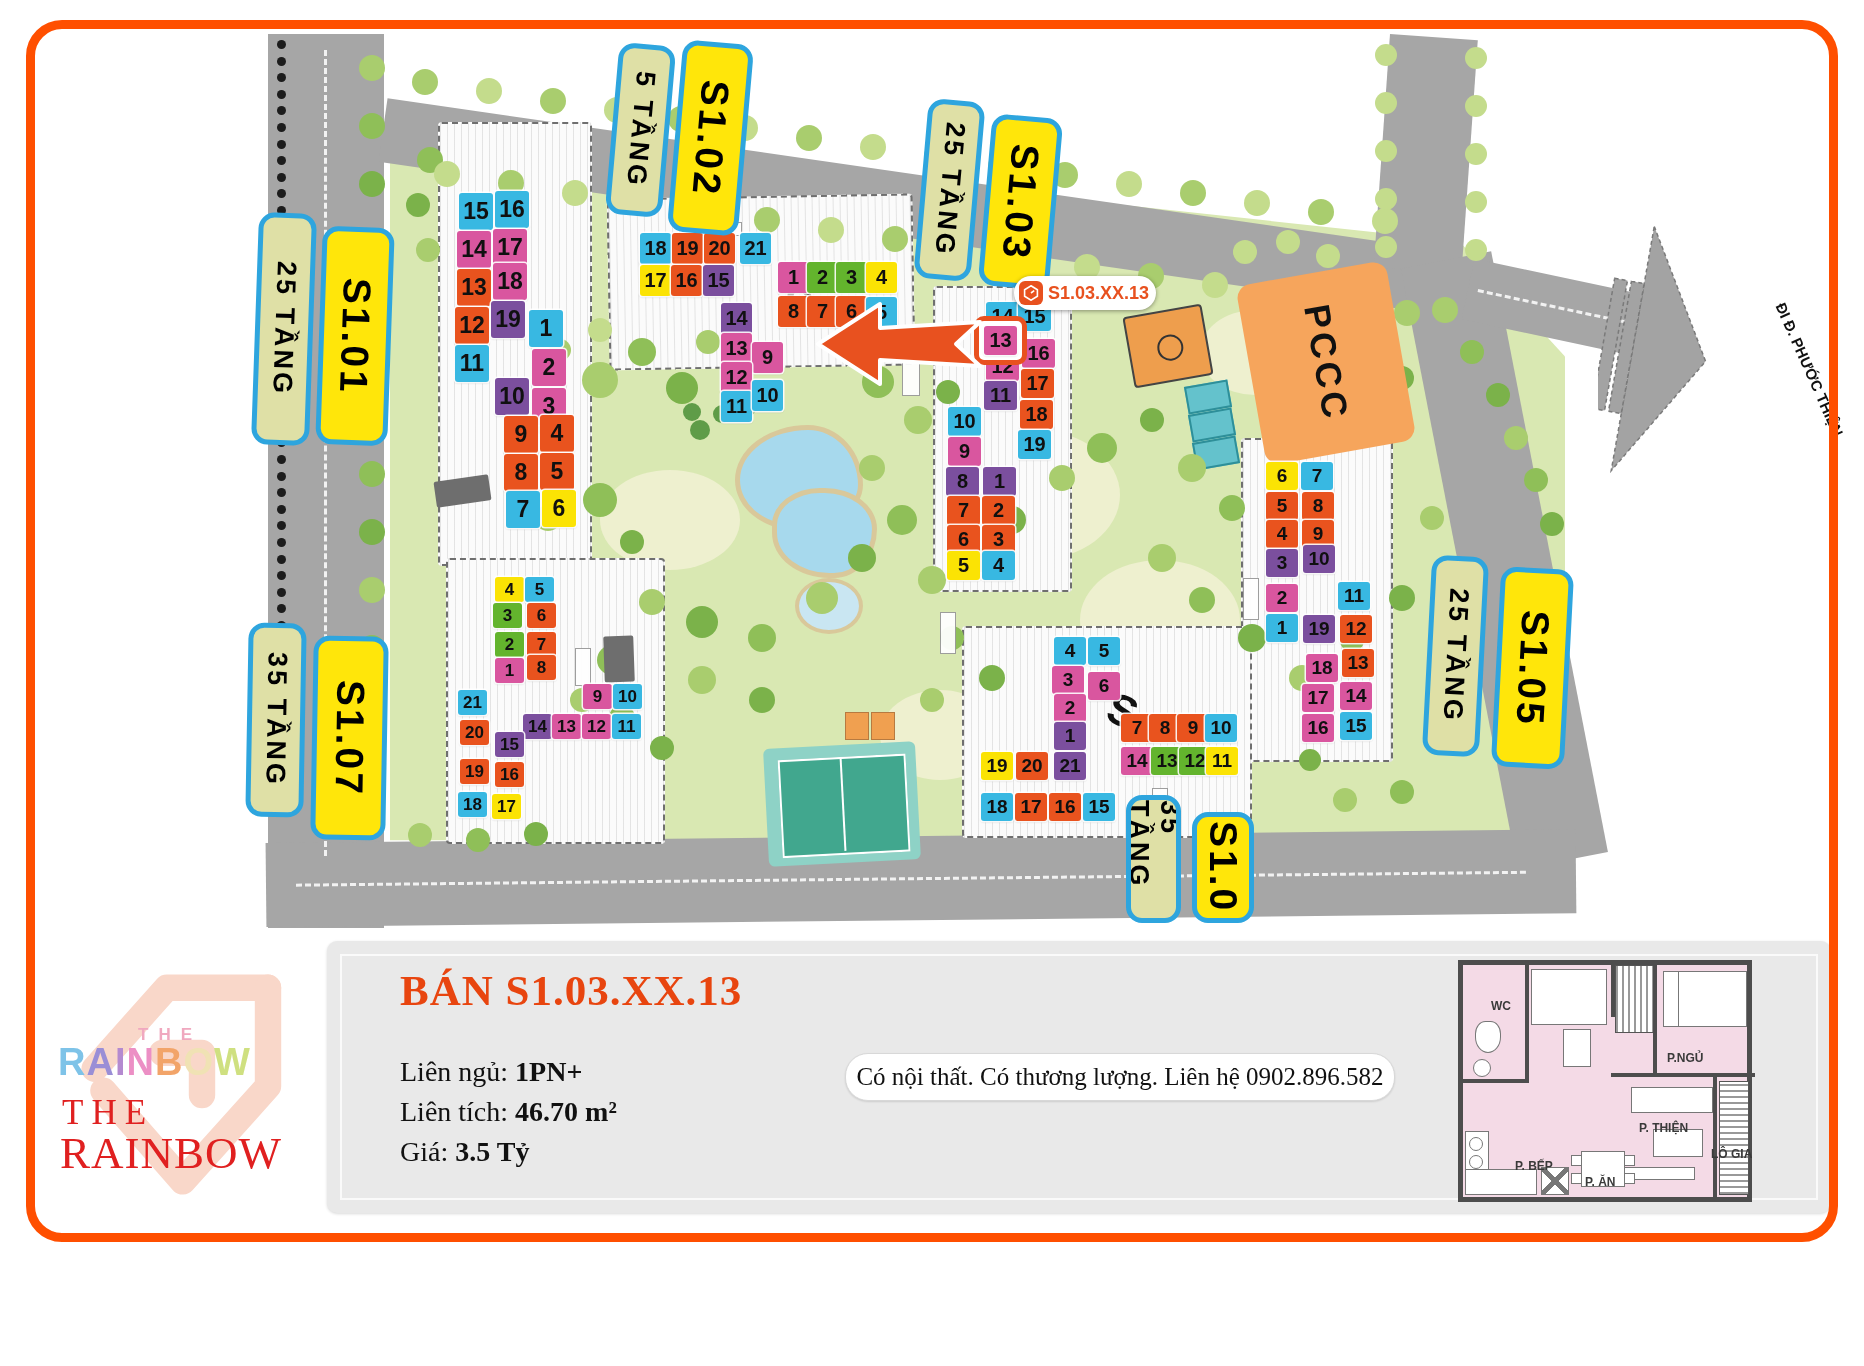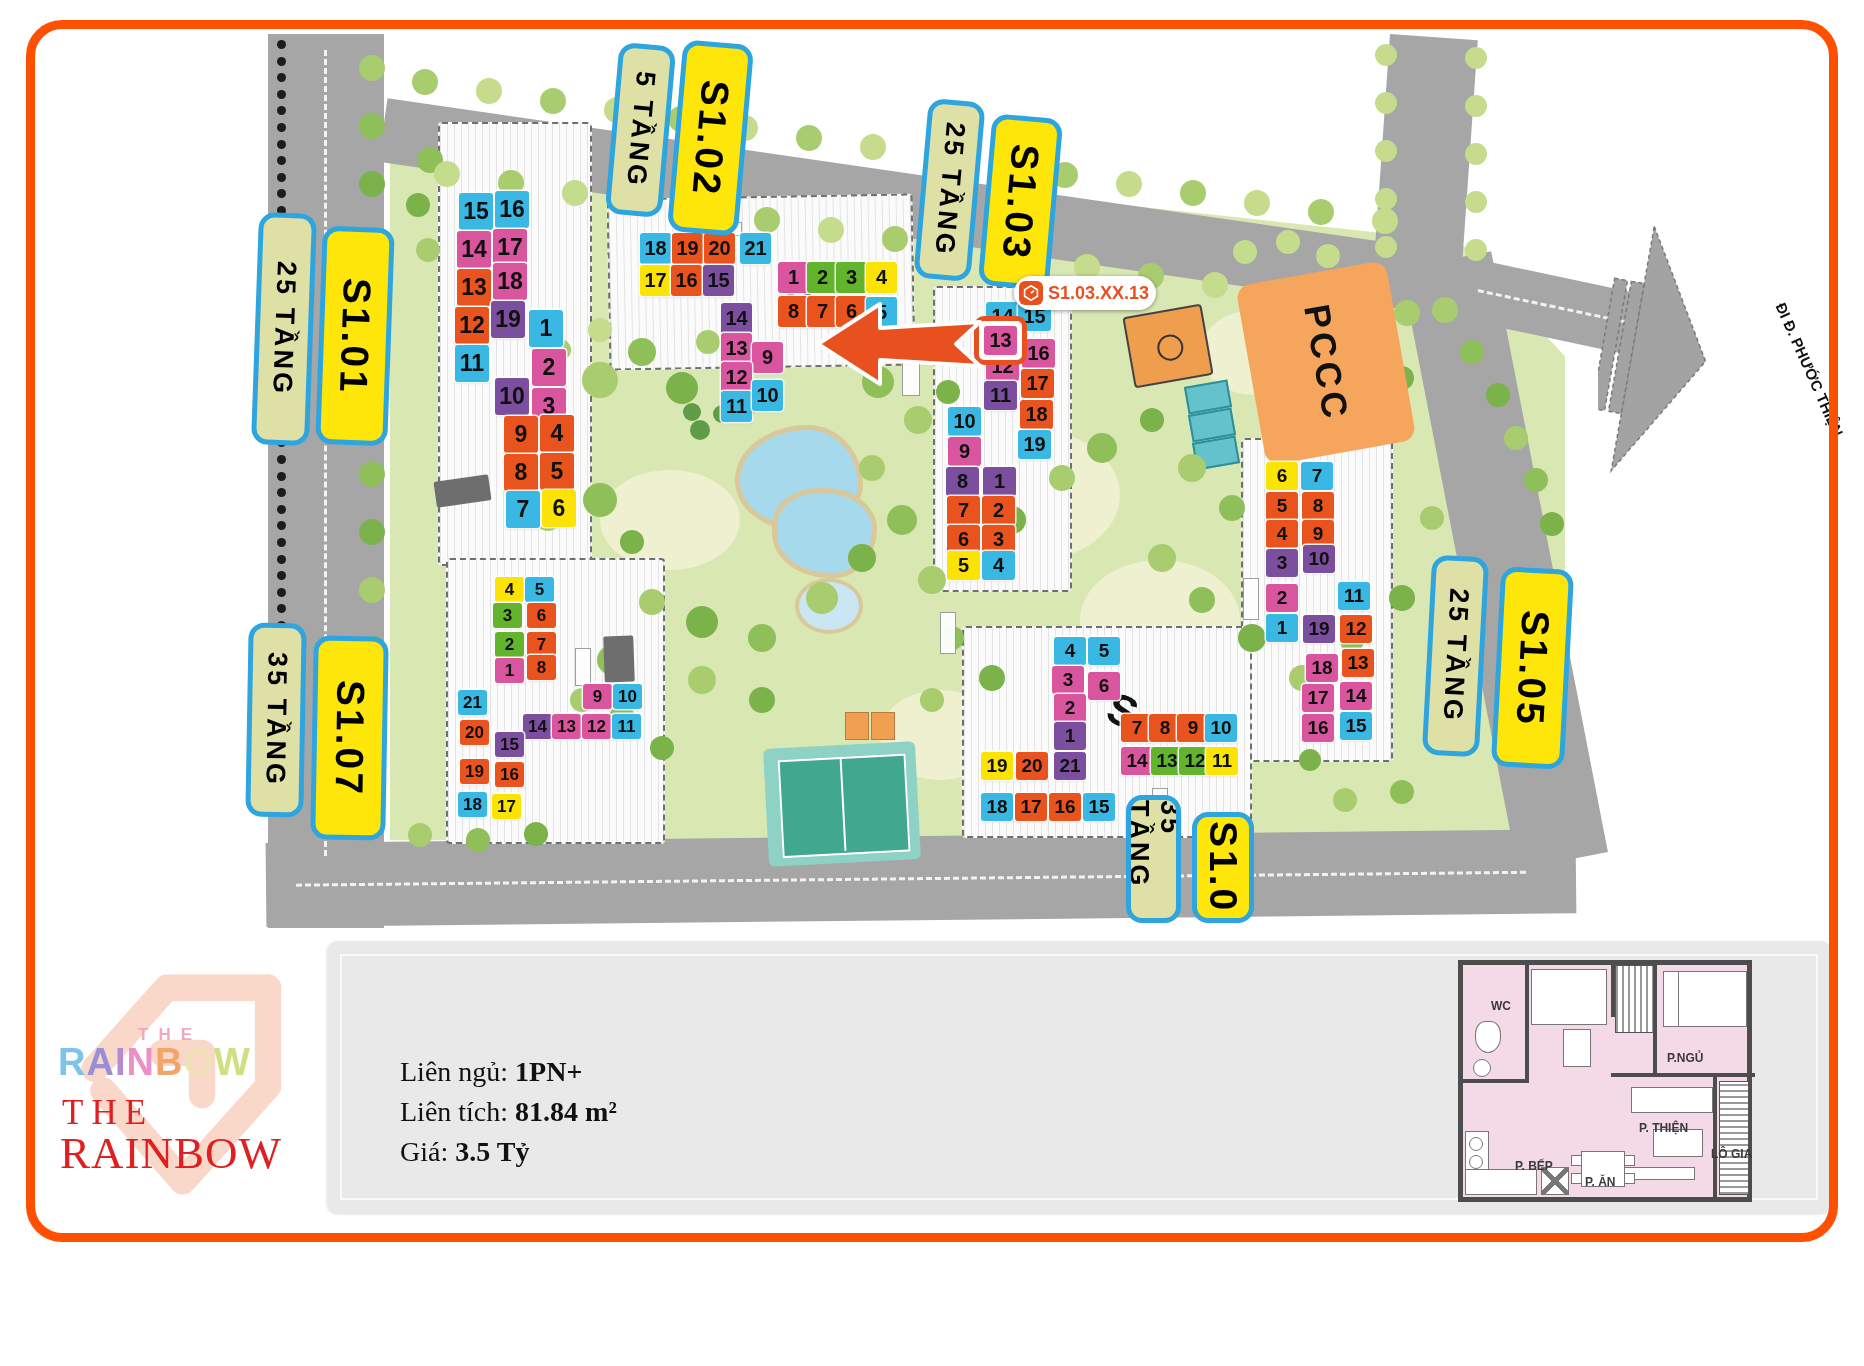--- a/index.html
+++ b/index.html
@@ -499,29 +499,31 @@
     </svg>
     <div class="brand-the-grad">THE</div>
     <div class="brand-rainbow"><span style="color: rgb(126, 195, 232);">R</span><span style="color: rgb(154, 142, 214);">A</span><span style="color: rgb(180, 138, 208);">I</span><span style="color: rgb(236, 143, 197);">N</span><span style="color: rgb(242, 164, 105);">B</span><span style="color: rgb(240, 226, 180);">O</span><span style="color: rgb(207, 224, 128);">W</span></div>
     <div class="brand-the-red">THE</div>
     <div class="brand-rainbow-red">RAINBOW</div>
   </div>
 
   <div id="panel">
     <div class="inner"></div>
   </div>
+  <div class="lst-title">BÁN S1.03.XX.13</div>
   <div class="lst-row" style="top:1056px;">
     <span>Liên ngủ: </span><b>1PN+</b>
   </div>
   <div class="lst-row" style="top:1096px;">
-    <span>Liên tích: </span><b>81.84 m²</b>
+    <span>Liên tích: </span><b>46.70 m²</b>
   </div>
   <div class="lst-row" style="top:1136px;">
     <span>Giá: </span><b>3.5 Tỷ</b>
   </div>
+  <div class="lst-note">Có nội thất. Có thương lượng. Liên hệ 0902.896.582</div>
 
   <div id="floorplan">
     <div class="fp-wall" style="left:62px;top:0;width:4px;height:116px;"></div>
     <div class="fp-wall" style="left:0;top:114px;width:66px;height:4px;"></div>
     <div class="fp-wall" style="left:148px;top:0;width:4px;height:52px;"></div>
     <div class="fp-hatch" style="left:152px;top:0;width:40px;height:66px;"></div>
     <div class="fp-wall" style="left:190px;top:0;width:4px;height:110px;"></div>
     <div class="fp-wall" style="left:148px;top:108px;width:144px;height:4px;"></div>
     <div class="fp-wall" style="left:250px;top:112px;width:4px;height:120px;"></div>
     <div class="fp-hatch h" style="left:256px;top:116px;width:28px;height:112px;"></div>

